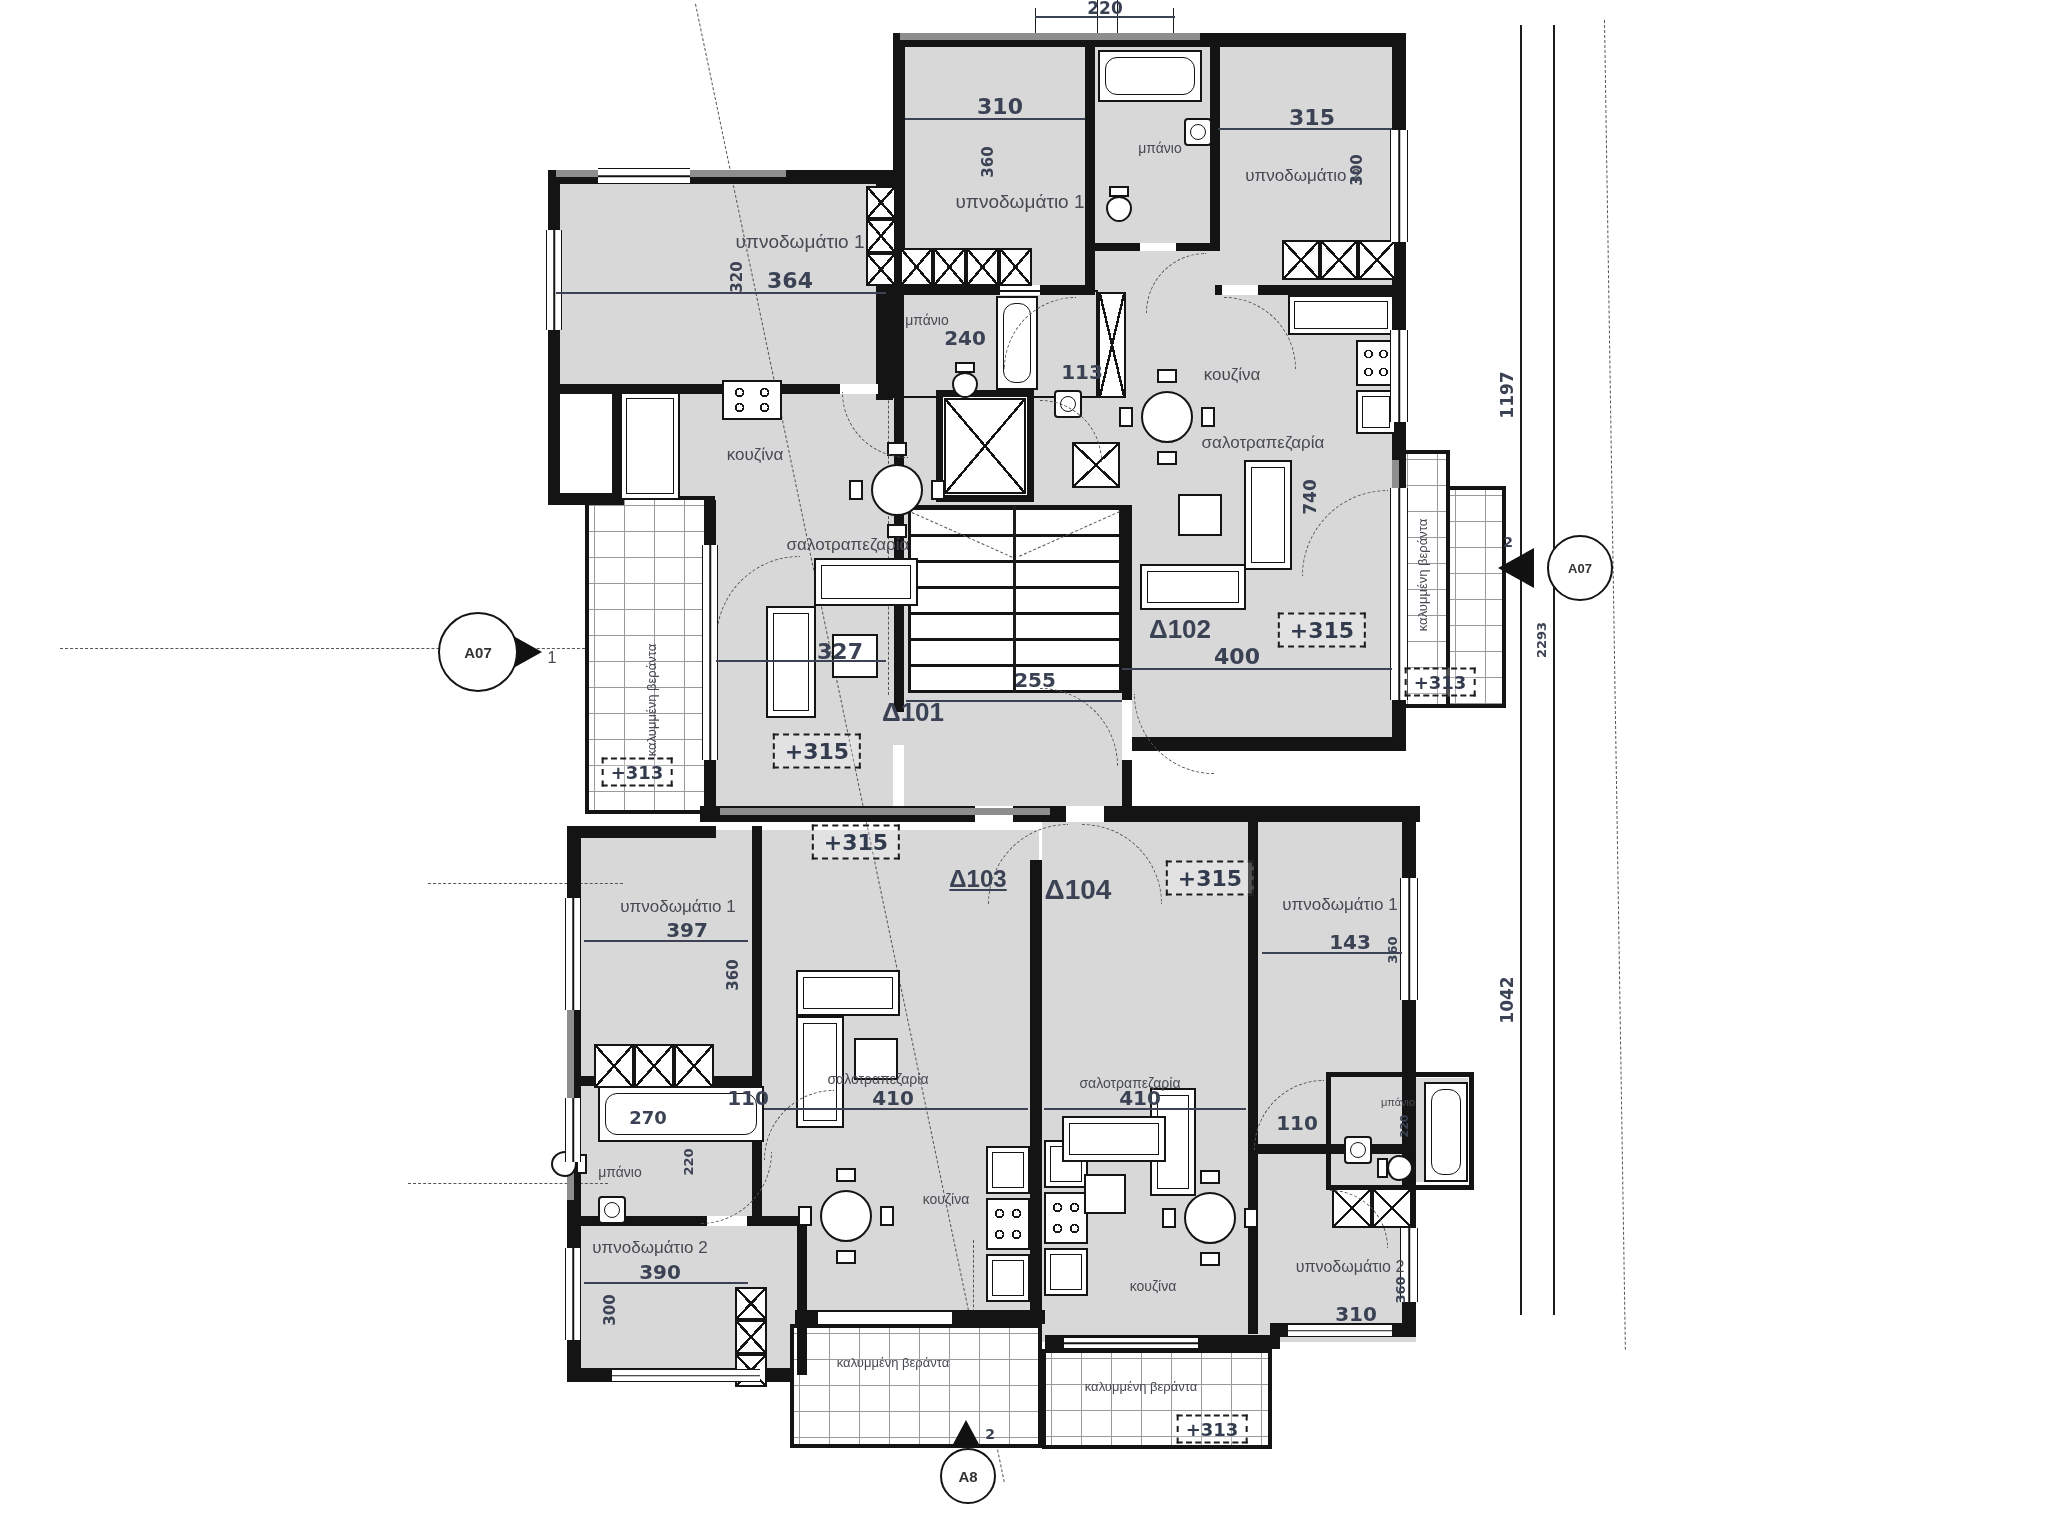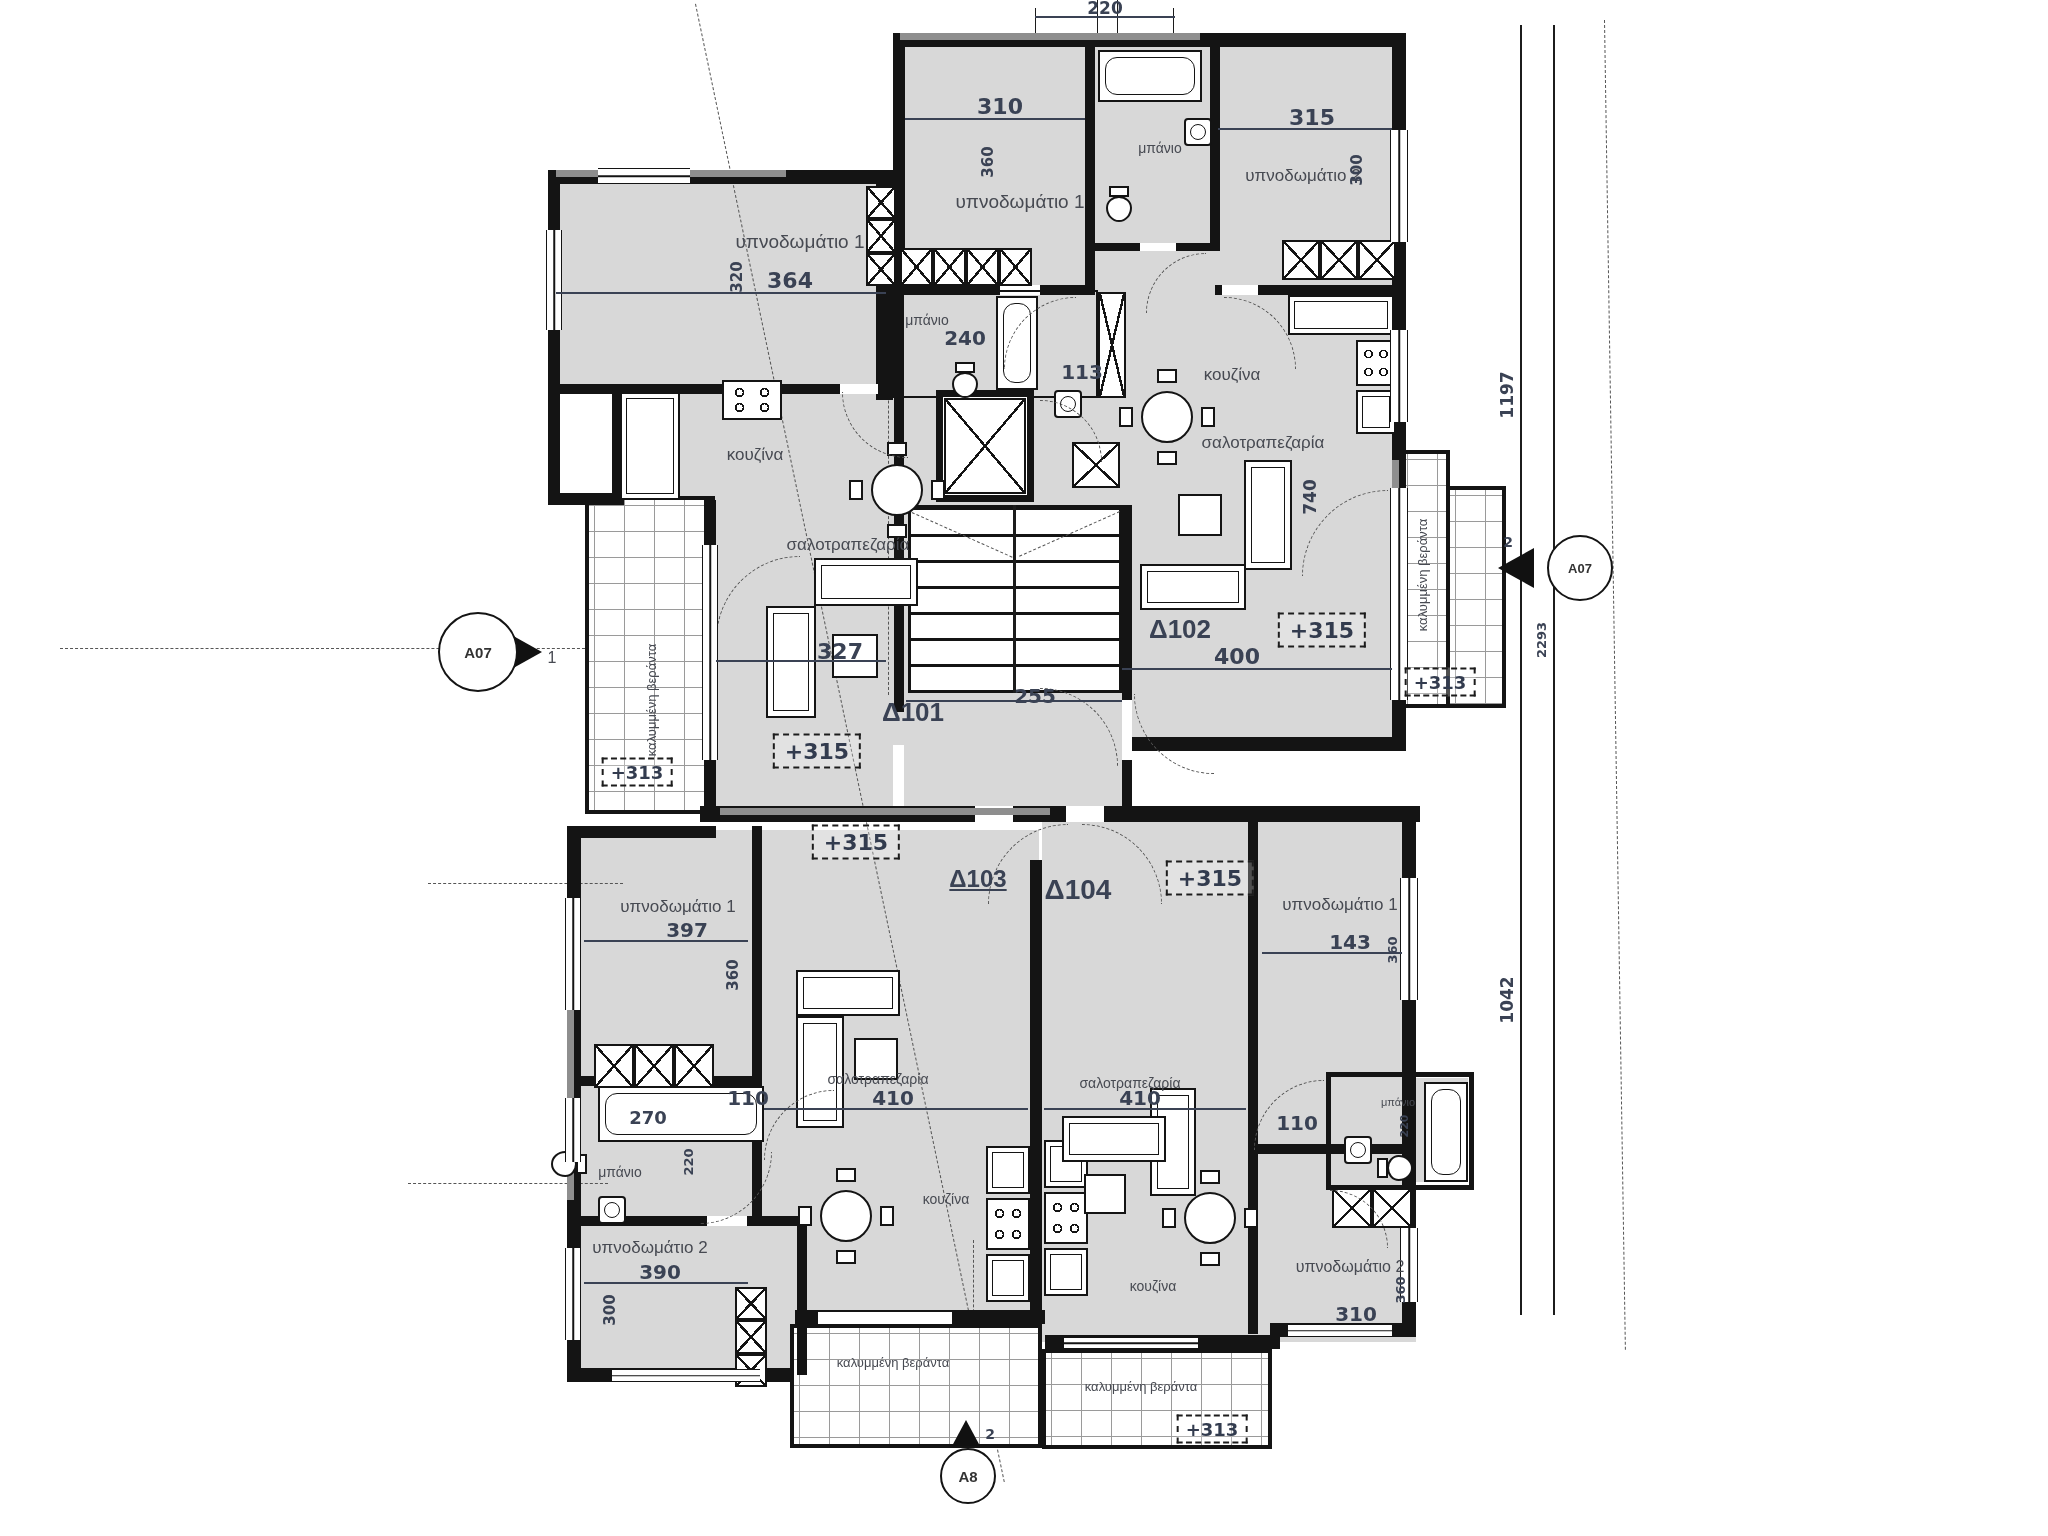--- a/index.html
+++ b/index.html
@@ -315,21 +315,21 @@
   <div class="lbl dim" style="left:790px;top:280px;font-size:22px;">364</div>
   <div class="lbl dim v" style="left:737px;top:277px;font-size:15px;">320</div>
   <div class="lbl small" style="left:927px;top:320px;">μπάνιο</div>
   <div class="lbl dim" style="left:965px;top:338px;text-align:center;">240</div>
   <div class="lbl dim" style="left:1082px;top:372px;">113</div>
   <div class="lbl" style="left:755px;top:455px;">κουζίνα</div>
   <div class="lbl" style="left:848px;top:545px;">σαλοτραπεζαρία</div>
   <div class="lbl dim" style="left:840px;top:651px;font-size:22px;">327</div>
   <div class="lbl big" style="left:913px;top:712px;">Δ101</div>
   <div class="lvl" style="left:817px;top:751px;">+315</div>
-  <div class="lbl dim" style="left:1035px;top:696px;">255</div>
+  <div class="lbl dim" style="left:1035px;top:680px;">255</div>
 
   <div class="lbl dim" style="left:1000px;top:106px;font-size:22px;">310</div>
   <div class="lbl dim v" style="left:988px;top:162px;font-size:15px;">360</div>
   <div class="lbl" style="left:1020px;top:202px;font-size:19px;">υπνοδωμάτιο 1</div>
   <div class="lbl small" style="left:1160px;top:148px;">μπάνιο</div>
   <div class="lbl dim" style="left:1312px;top:117px;font-size:22px;">315</div>
   <div class="lbl" style="left:1303px;top:176px;">υπνοδωμάτιο 2</div>
   <div class="lbl dim v" style="left:1357px;top:170px;font-size:15px;">300</div>
   <div class="lbl" style="left:1232px;top:375px;">κουζίνα</div>
   <div class="lbl" style="left:1263px;top:443px;">σαλοτραπεζαρία</div>

